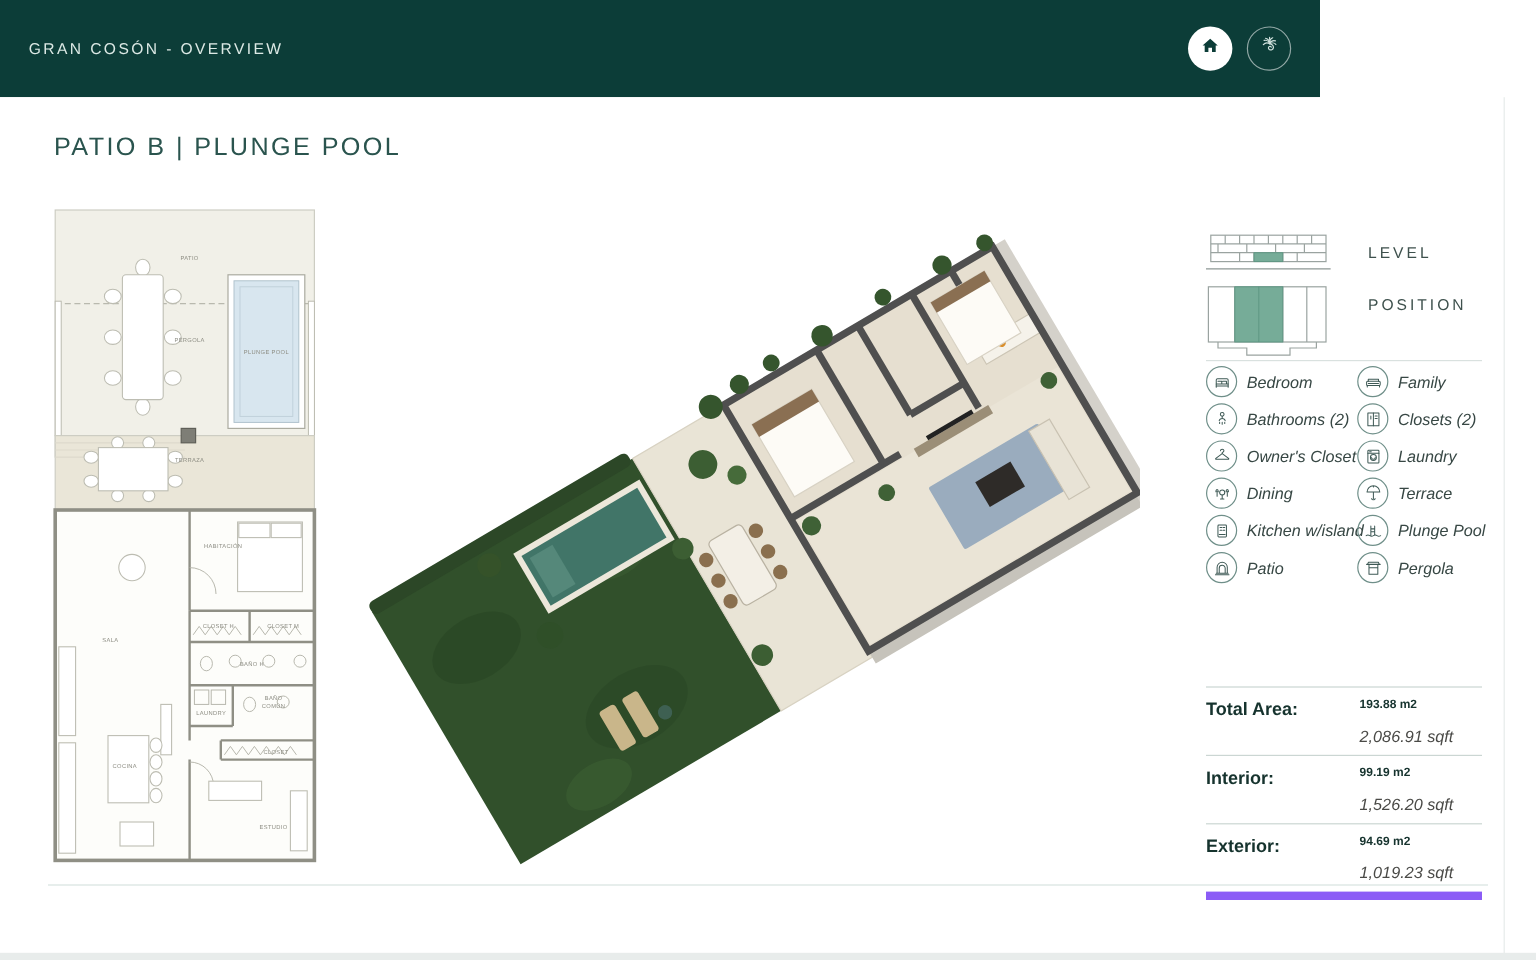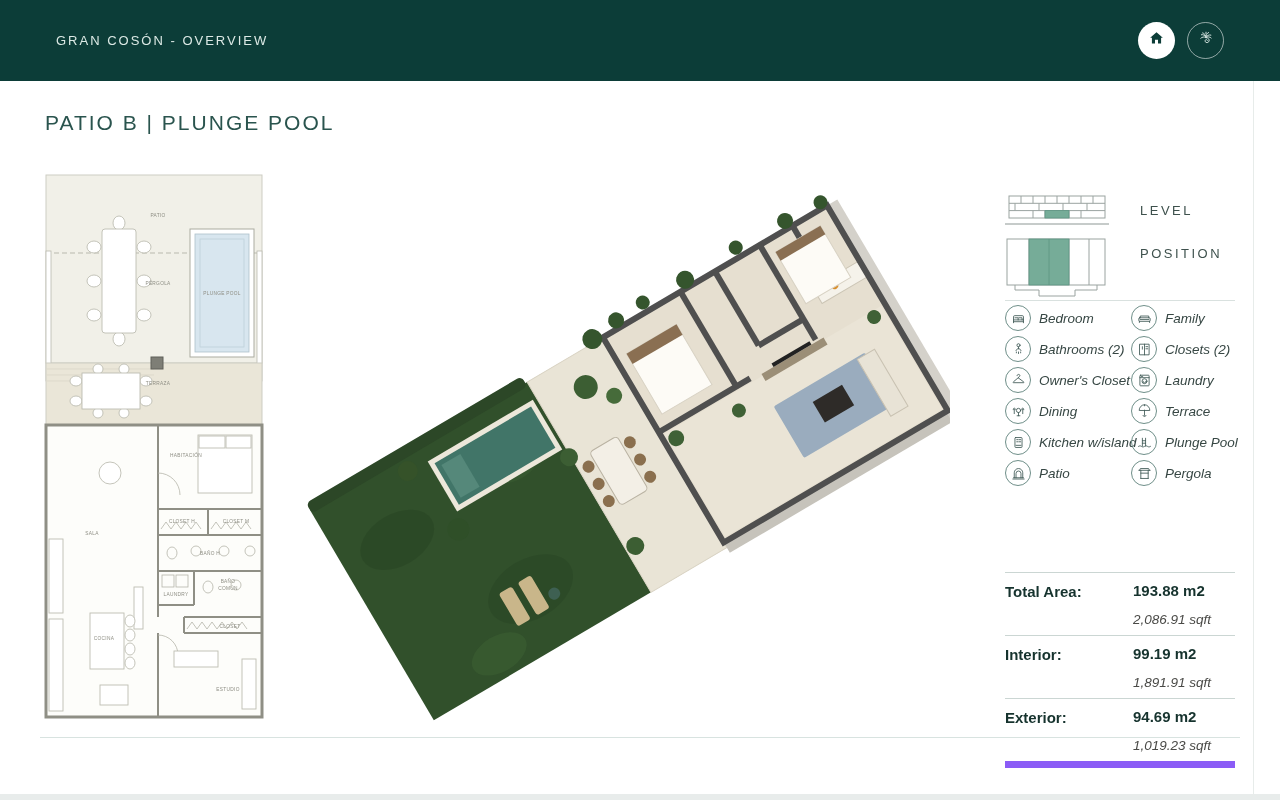--- a/index.html
+++ b/index.html
@@ -1,22 +1,22 @@
 <!DOCTYPE html>
 <html><head>
 <meta charset="utf-8">
 <style>
   * { margin:0; padding:0; box-sizing:border-box; }
   html,body { width:1280px; height:800px; background:#ffffff; overflow:hidden;
               font-family:"Liberation Sans", sans-serif; }
 
   
-  .topbar { position:absolute; left:0; top:0; width:1280px; height:81px;
+  .topbar { position:absolute; left:0; top:0; width:1100px; height:81px;
             background:#0C3D38; display:flex; align-items:center;
-            justify-content:space-between; padding:0 56px; }
+            justify-content:space-between; padding:0 24px; }
   .topbar-title { color:#DCE9E5; font-size:13px; letter-spacing:2px;
                   font-weight:500; }
   .topbar-icons { display:flex; gap:12px; align-items:center; }
   .icon-btn { width:37px; height:37px; border-radius:50%; display:flex;
               align-items:center; justify-content:center; cursor:pointer; }
   .icon-btn.home { background:#ffffff; }
   .icon-btn.brand { background:transparent; border:1px solid rgba(255,255,255,.55); }
 
   
   .content { position:absolute; left:0; top:81px; width:1280px; height:554px;
@@ -48,21 +48,21 @@
              justify-content:center; flex:none; }
   .lg-icon svg { width:17px; height:17px; stroke:#3E5955; stroke-width:1.2;
                  fill:none; stroke-linecap:round; stroke-linejoin:round; }
   .lg-label { font-size:13.5px; color:#374744; white-space:nowrap; }
 
   .areas { position:absolute; left:1005px; top:491px; width:230px; }
   .area-row { display:flex; padding:9px 0 8px 0; border-top:1px solid #CBD6D3; }
   .area-row:last-child { border-bottom:7px solid #8b5cf6; }
   .area-label { width:128px; font-size:15px; font-weight:700; color:#16332E;
                 padding-top:1px; }
-  .area-m2   { font-size:15px; font-weight:700; color:#16332E; }
+  .area-m2   { font-size:10px; font-weight:700; color:#16332E; }
   .area-sqft { font-size:13.5px; font-style:italic; color:#4A4A47; margin-top:13px; }
 
   .v-edge { position:absolute; left:1253px; top:0; width:1px; height:719px;
             background:#E7ECEA; }
   .bottom-line { position:absolute; left:40px; top:656px; width:1200px;
                  height:1px; background:#D8E3E0; }
   .bottom-strip { position:absolute; left:0; top:713px; width:1280px; height:6px;
                   background:#E8ECEB; }
 
   
@@ -441,21 +441,21 @@
       <div class="area-label">Total Area:</div>
       <div class="area-vals">
         <div class="area-m2">193.88 m2</div>
         <div class="area-sqft">2,086.91 sqft</div>
       </div>
     </div>
     <div class="area-row">
       <div class="area-label">Interior:</div>
       <div class="area-vals">
         <div class="area-m2">99.19 m2</div>
-        <div class="area-sqft">1,891.91 sqft</div>
+        <div class="area-sqft">1,526.20 sqft</div>
       </div>
     </div>
     <div class="area-row">
       <div class="area-label">Exterior:</div>
       <div class="area-vals">
         <div class="area-m2">94.69 m2</div>
         <div class="area-sqft">1,019.23 sqft</div>
       </div>
     </div>
   </div>

